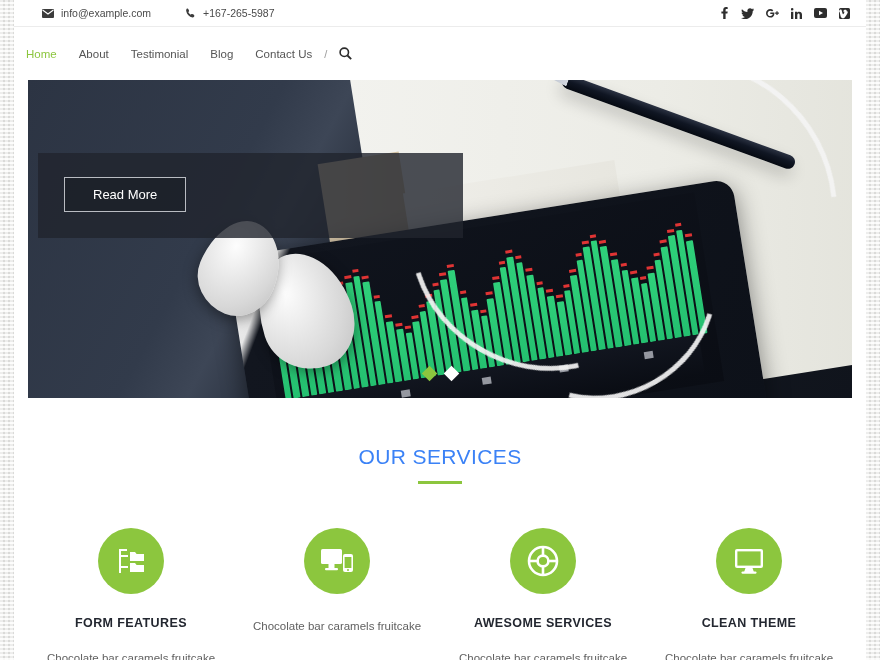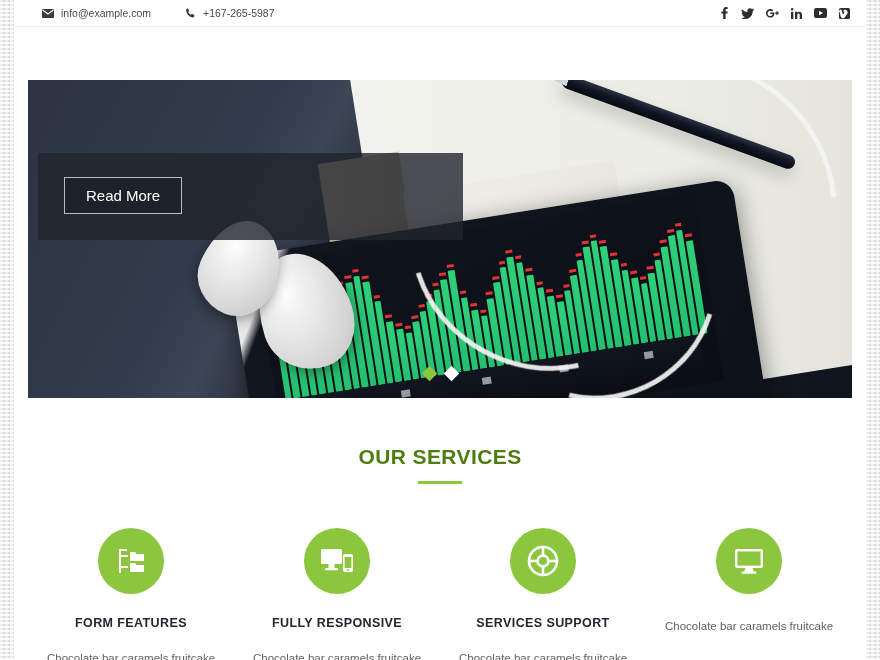--- a/index.html
+++ b/index.html
@@ -91,31 +91,31 @@
   .pen::before { content: ""; position: absolute; left: -34px; top: 1px; width: 40px; height: 11px;
     background: linear-gradient(100deg, #9aa3b5, #d7dbe2); clip-path: polygon(0 50%, 100% 0, 100% 100%); }
 
   .hero-caption {
     position: absolute; left: 10px; top: 73px; width: 425px;
     background: rgba(32,36,45,.80); padding: 24px 26px 26px;
   }
   .hero-caption h1 { color: #fff; font-size: 21px; font-weight: bold; letter-spacing: .3px; margin-bottom: 18px; }
   .hero-caption p { color: #e3e4e6; font-size: 11.5px; line-height: 2.0; margin-bottom: 20px; max-width: 378px; }
   .read-more {
-    display: inline-block; color: #fff; font-size: 15px; text-decoration: none;
-    border: 1px solid #b9bcc2; padding: 9px 21px; background: rgba(20,23,30,.35);
+    display: inline-block; color: #fff; font-size: 13px; text-decoration: none;
+    border: 1px solid #b9bcc2; padding: 9px 28px; background: rgba(20,23,30,.35);
   }
   .dots { position: absolute; left: 0; right: 0; bottom: 19px; display: flex; justify-content: center; gap: 11px; }
   .dots span { width: 11px; height: 11px; transform: rotate(45deg); display: block; }
   .dots .on { background: #8cc63e; }
   .dots .off { background: #ffffff; }
 
   
   .services { padding: 47px 0 0; text-align: center; }
-  .services h2 { font-size: 21px; font-weight: bold; color: #4d7c0f; letter-spacing: .4px; }
+  .services h2 { font-size: 21px; font-weight: normal; color: #3b82f6; letter-spacing: .4px; }
   .rule { width: 44px; height: 3px; background: #8cc63e; margin: 12px auto 0; }
   .svc-grid { display: flex; margin-top: 44px; padding: 0 14px; }
   .svc { flex: 1; padding: 0 12px; }
   .svc-icon { width: 66px; height: 66px; border-radius: 50%; background: #8cc63e;
     margin: 0 auto 22px; display: flex; align-items: center; justify-content: center; }
   .svc h3 { font-size: 12.5px; font-weight: bold; color: #232730; letter-spacing: .4px; margin-bottom: 18px; }
   .svc p { font-size: 11.5px; color: #616161; line-height: 1.75; }
 </style>
 </head>
 <body>
@@ -175,20 +175,34 @@
         <svg width="11" height="11" viewBox="0 0 11 11">
             <rect x="0" y="0" width="11" height="11" rx="1.5" fill="#2e2e2e"></rect>
             <path d="M8.9 3.6c-.1 1.4-1.1 3.3-3 5.6-1.9 2.4-3.6.6-4.2-.8C1.3 7.1 1 5.6.7 4.6.4 3.6.2 3.4 0 3.6l-.5.3-.3-.5 1.6-1.5c.7-.6 1.3-.6 1.6-.1.3.5.8 2.5 1 3.2.2.8.5 1.2.7 1.2.2 0 .5-.3.9-1 .4-.7.4-1.2.1-1.6-.2-.2-.6-.2-1 0 .4-1.3 1.1-1.9 2.2-1.9 1 0 1.5.6 1.6 1.9z" fill="#fff"></path>
           </svg>
       </a>
     </div>
   </div>
 
   <header class="header">
 
+    <nav class="mainnav">
+      <a class="active" href="#">Home</a>
+      <a href="#">About</a>
+      <a href="#">Testimonial</a>
+      <a href="#">Blog</a>
+      <a href="#">Contact Us</a>
+      <span class="nav-sep">/</span>
+      <a class="search-btn" href="#">
+        <svg width="13" height="13" viewBox="0 0 13 13">
+            <circle cx="5.3" cy="5.3" r="4.2" stroke="#2b2b2b" stroke-width="1.6" fill="none"></circle>
+            <line x1="8.5" y1="8.5" x2="12.2" y2="12.2" stroke="#2b2b2b" stroke-width="1.8"></line>
+          </svg>
+      </a>
+    </nav>
   </header>
 
   <section class="hero">
     <div class="hero-photo">
       <div class="bg-desk"></div>
       <div class="bg-paper"></div>
       <div class="bg-wood"></div>
       <div class="bg-paper2"></div>
       <div class="pen"></div>
       <div class="bg-phone"></div>
@@ -297,46 +311,46 @@
         <div class="svc-icon">
           <svg width="34" height="30" viewBox="0 0 34 30">
             <rect x="1" y="3" width="21" height="15" rx="1.6" fill="#fff"></rect>
             <rect x="8.5" y="18" width="6" height="4" fill="#fff"></rect>
             <rect x="5" y="22" width="13" height="2.2" rx="1" fill="#fff"></rect>
             <rect x="23" y="8" width="10" height="18" rx="2" fill="#fff"></rect>
             <rect x="24.6" y="11" width="6.8" height="11" fill="#8cc63e"></rect>
             <circle cx="28" cy="24" r="1" fill="#8cc63e"></circle>
           </svg>
         </div>
-        <h3>FULLY RESPONSIVE</h3>
         <p>Chocolate bar caramels fruitcake</p>
       </div>
 
       <div class="svc">
         <div class="svc-icon">
           <svg width="32" height="32" viewBox="0 0 32 32">
             <circle cx="16" cy="16" r="14" fill="none" stroke="#fff" stroke-width="2.6"></circle>
             <circle cx="16" cy="16" r="5.4" fill="none" stroke="#fff" stroke-width="2.6"></circle>
             <line x1="16" y1="2" x2="16" y2="10.6" stroke="#fff" stroke-width="2.6"></line>
             <line x1="16" y1="21.4" x2="16" y2="30" stroke="#fff" stroke-width="2.6"></line>
             <line x1="2" y1="16" x2="10.6" y2="16" stroke="#fff" stroke-width="2.6"></line>
             <line x1="21.4" y1="16" x2="30" y2="16" stroke="#fff" stroke-width="2.6"></line>
           </svg>
         </div>
-        <h3>SERVICES SUPPORT</h3>
+        <h3>AWESOME SERVICES</h3>
         <p>Chocolate bar caramels fruitcake</p>
       </div>
 
       <div class="svc">
         <div class="svc-icon">
           <svg width="34" height="30" viewBox="0 0 34 30">
             <rect x="3" y="3" width="28" height="19" rx="2" fill="#fff"></rect>
             <rect x="5.4" y="5.4" width="23.2" height="14.2" fill="#8cc63e"></rect>
             <path d="M13.5 22h7l1.4 4h-9.8z" fill="#fff"></path>
             <rect x="9.5" y="25.4" width="15" height="2.4" rx="1.2" fill="#fff"></rect>
           </svg>
         </div>
+        <h3>CLEAN THEME</h3>
         <p>Chocolate bar caramels fruitcake</p>
       </div>
 
     </div>
   </section>
 </div>
 
 </body></html>

